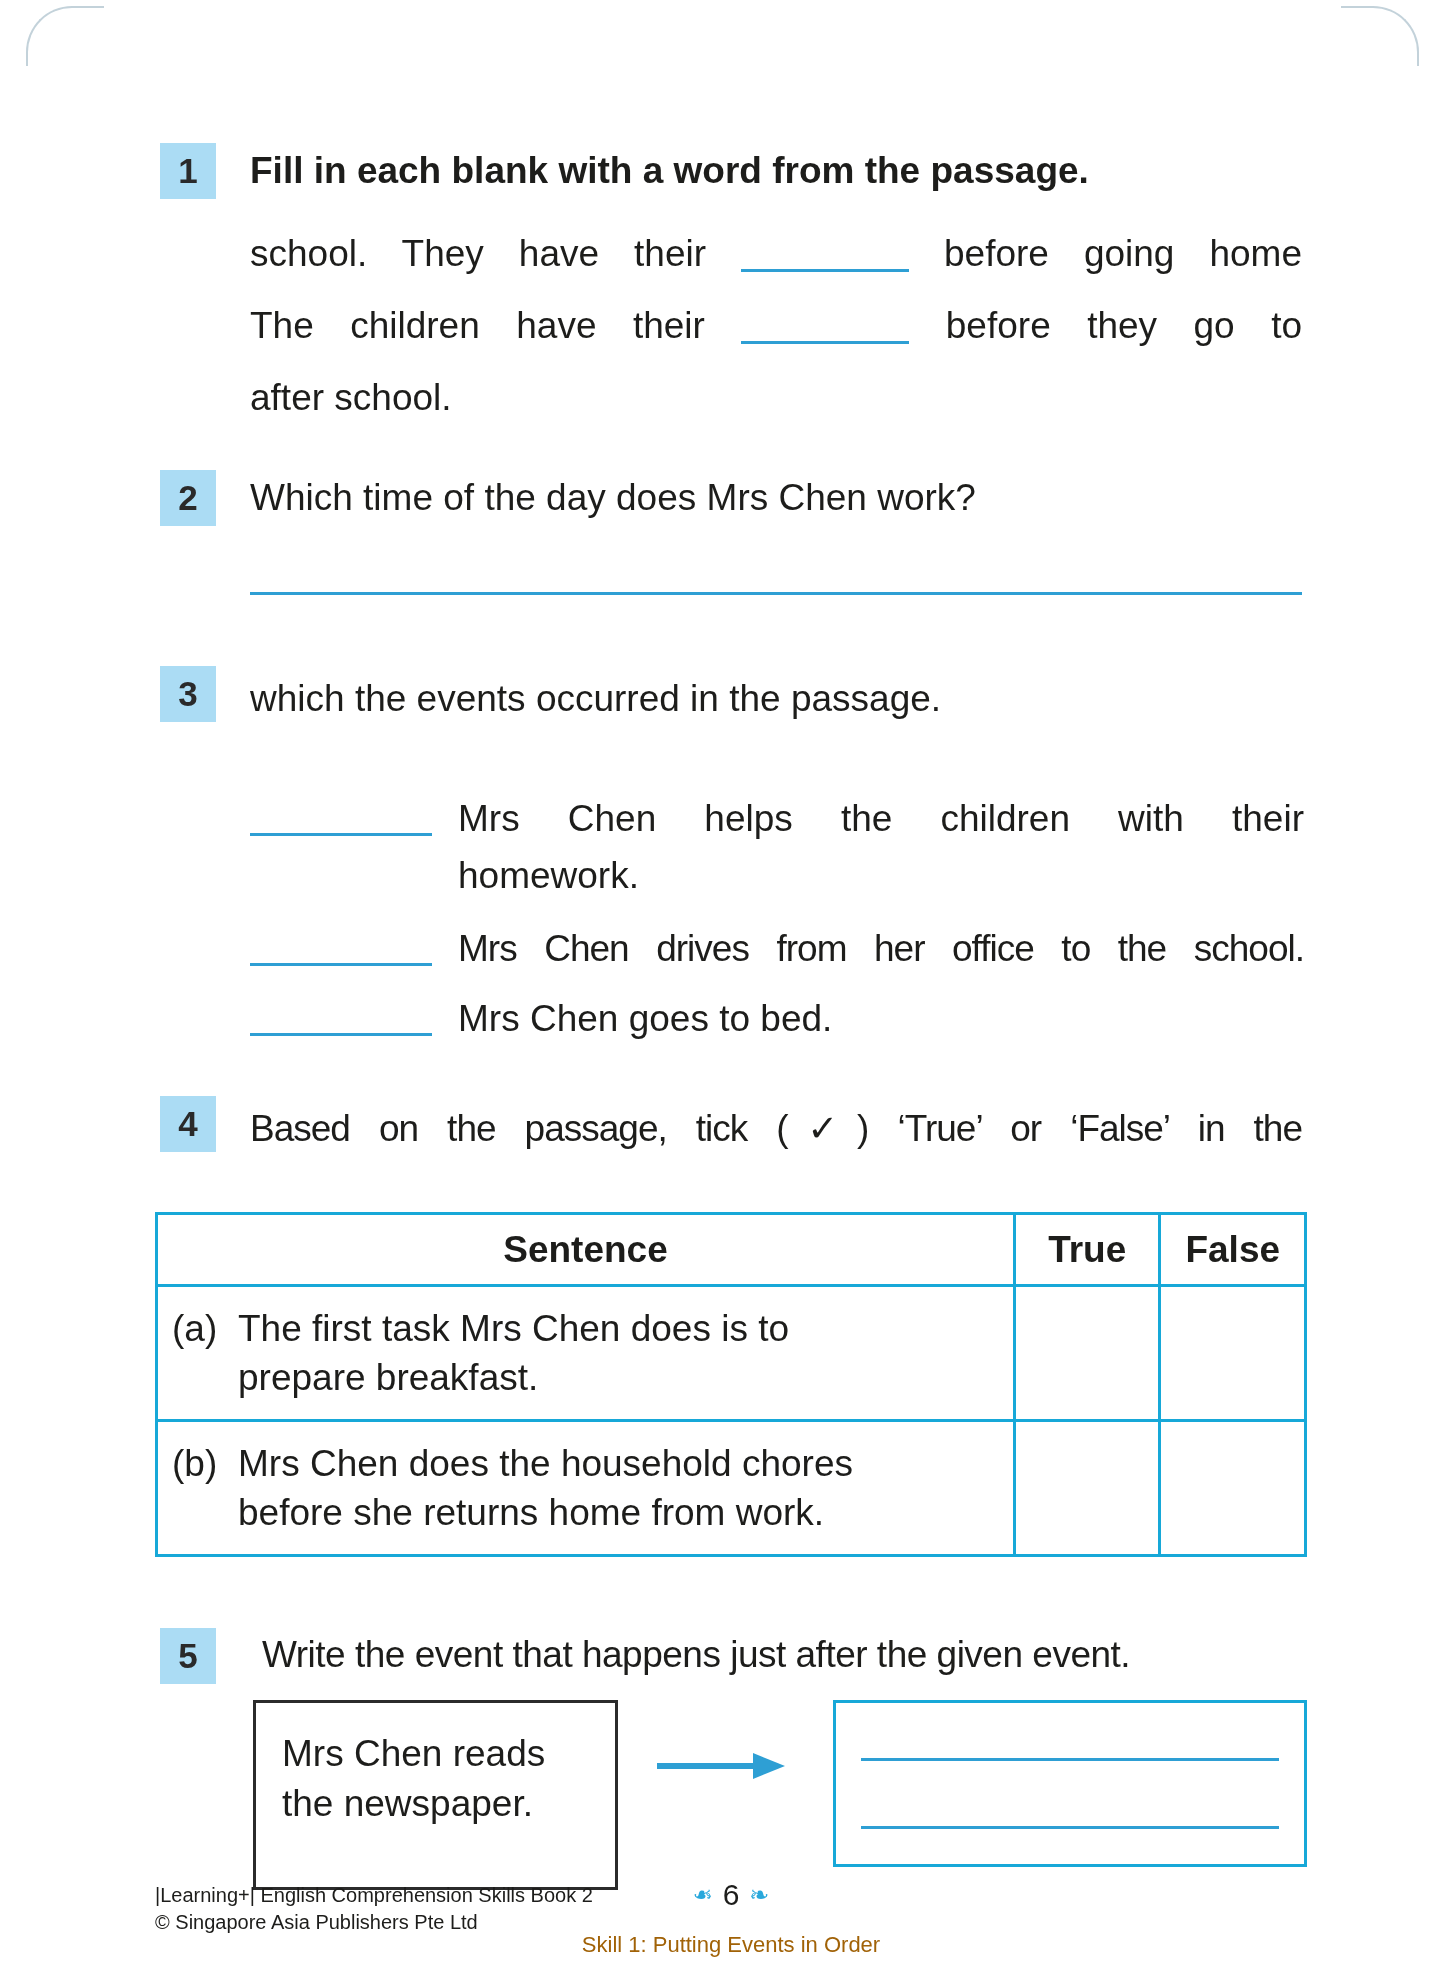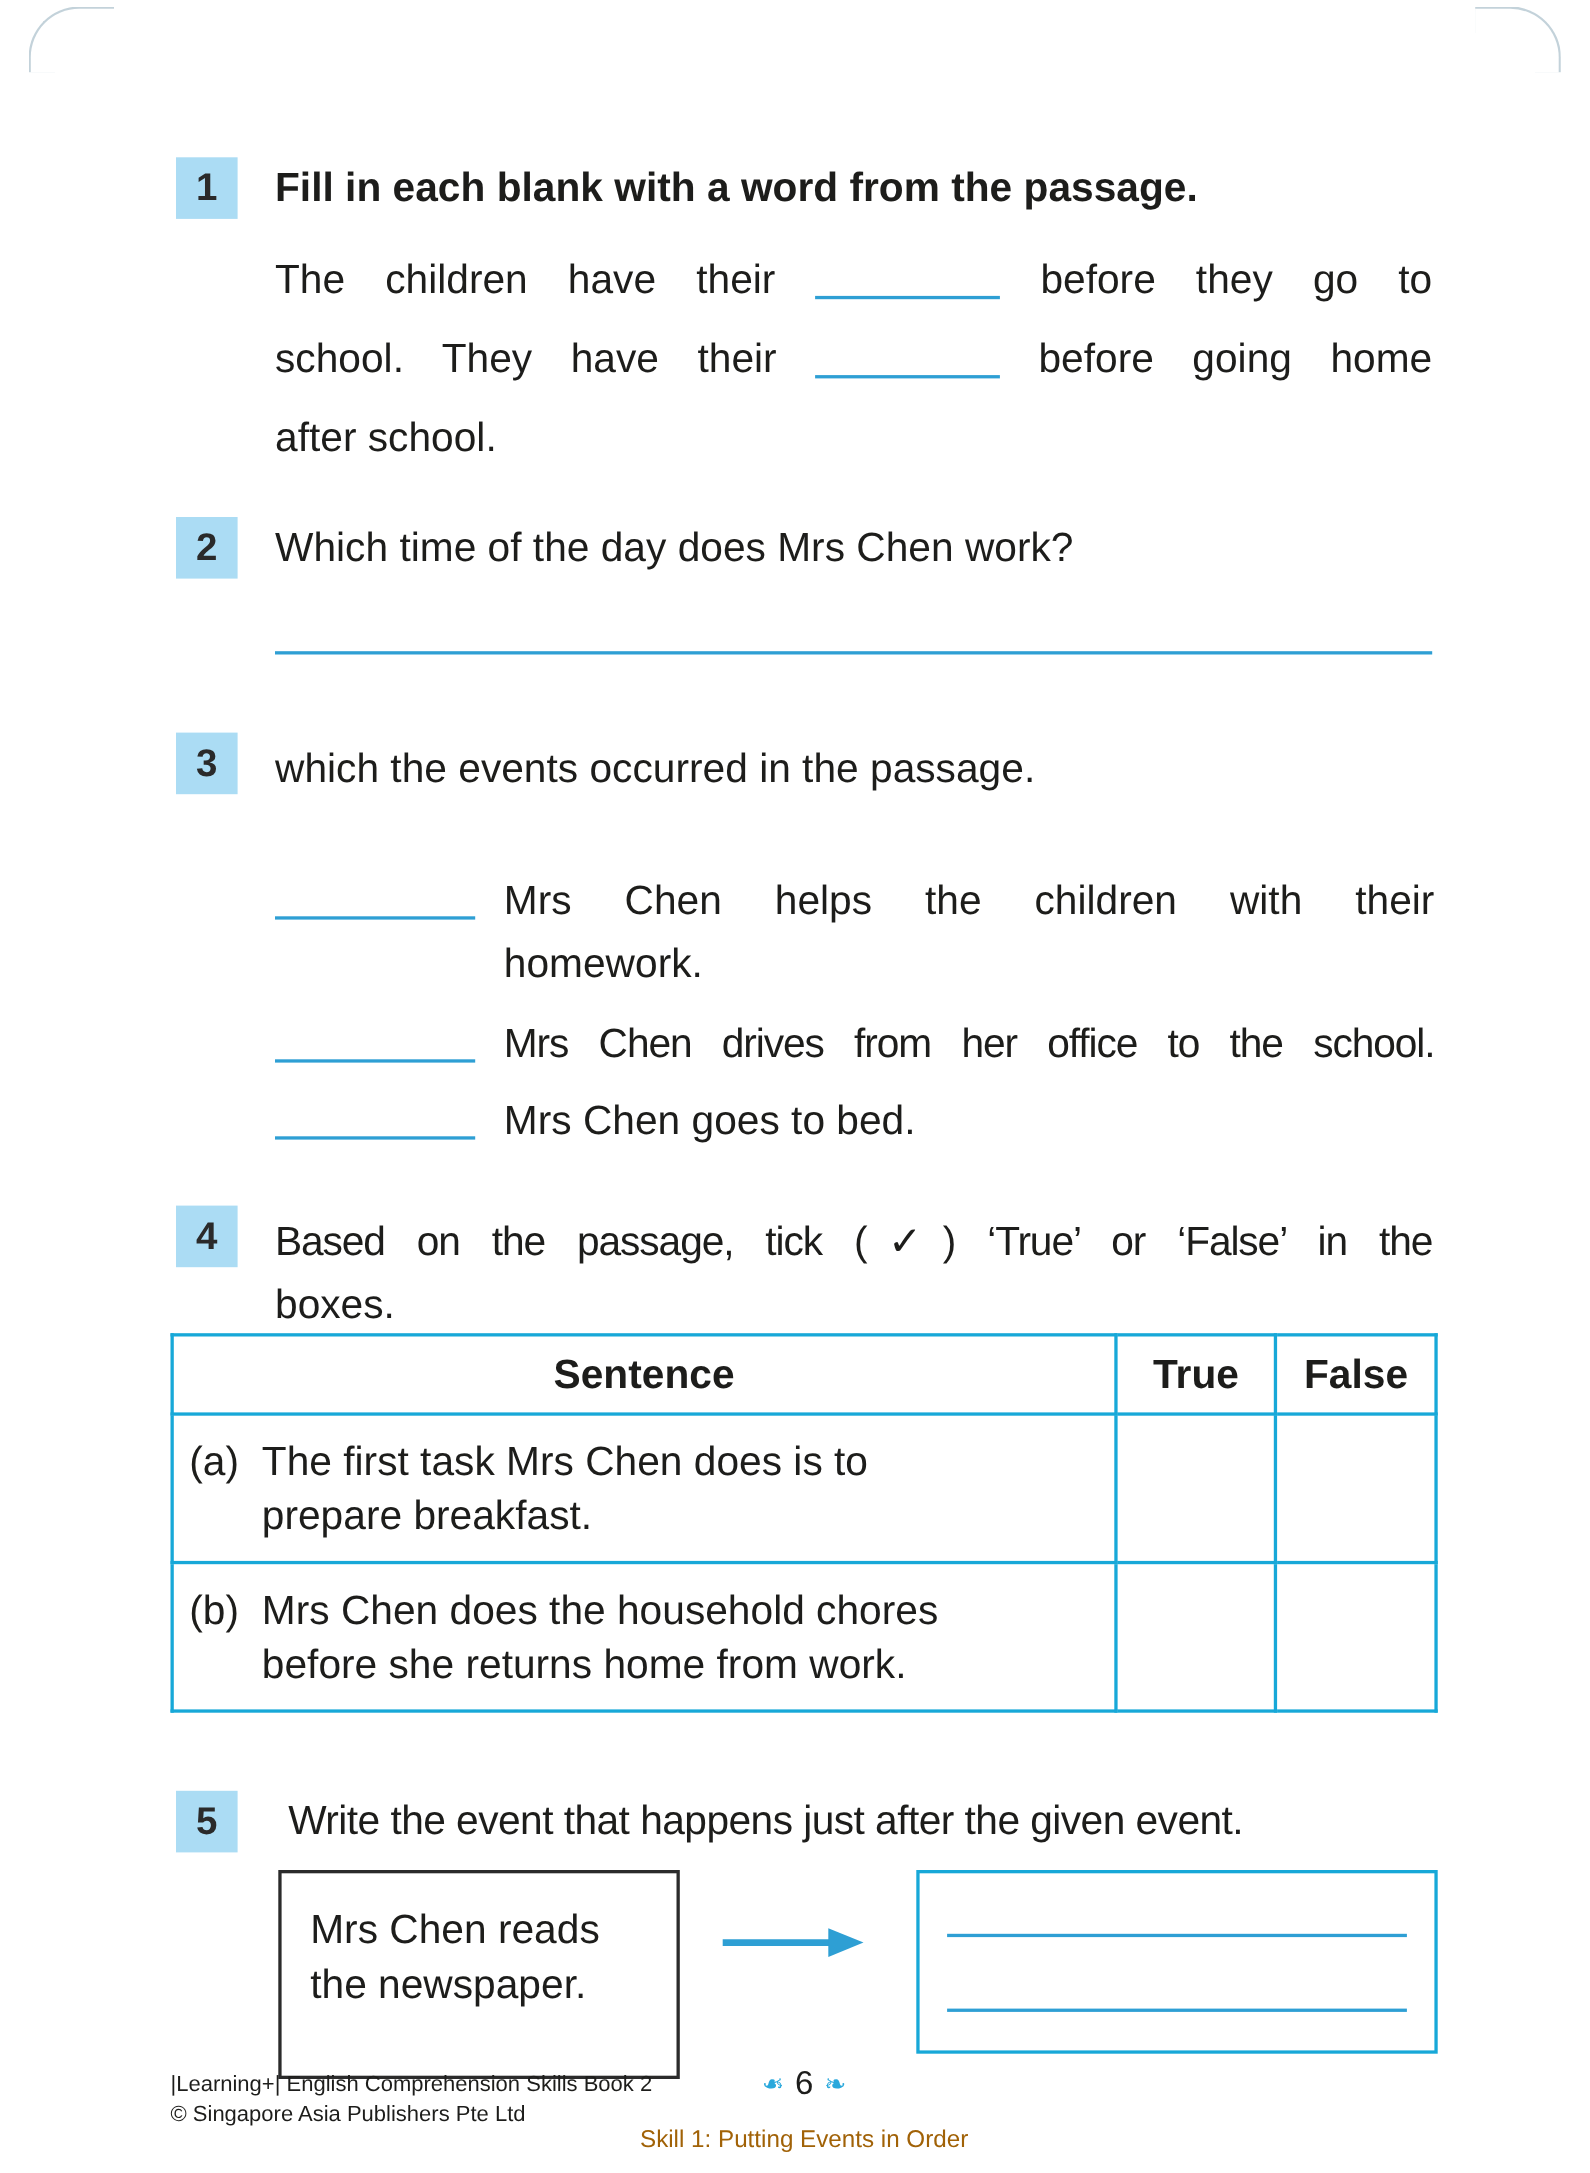--- a/index.html
+++ b/index.html
@@ -77,28 +77,28 @@
 
   <div class="corner left"></div>
   <div class="corner right"></div>
 
   <div class="numbox" style="left:160px; top:143px;">
     <span>1</span>
   </div>
   <div class="prompt" style="left:250px; top:150px;font-weight:bold;">Fill in each blank with a word from the passage.</div>
   <div class="block q1-body" style="left:250px; top:218px;">
     <div class="jline">
+      <span>school. They have their</span>
+      <span class="iblank"></span>
+      <span>before going home</span>
+    </div>
+    <div class="jline">
       <span>The children have their</span>
       <span class="iblank"></span>
       <span>before they go to</span>
-    </div>
-    <div class="jline">
-      <span>school. They have their</span>
-      <span class="iblank"></span>
-      <span>before going home</span>
     </div>
     <div>after school.</div>
   </div>
 
   <div class="numbox" style="left:160px; top:470px;">
     <span>2</span>
   </div>
   <div class="prompt" style="left:250px; top:477px;">Which time of the day does Mrs Chen work?</div>
   <div class="answer-line" style="top:592px;"></div>
 
@@ -129,21 +129,20 @@
     <div class="q3-text">
       <div>Mrs Chen goes to bed.</div>
     </div>
   </div>
 
   <div class="numbox" style="left:160px; top:1096px;">
     <span>4</span>
   </div>
   <div class="block q4-prompt" style="left:250px; top:1100px;">
     <div class="jline condensed">Based on the passage, tick (✓) ‘True’ or ‘False’ in the</div>
-    <div>boxes.</div>
   </div>
 
   <table class="tf">
     <tbody>
         <tr>
       <th class="sentence" style="height:72px;">Sentence</th>
       <th class="answer">True</th>
       <th class="answer">False</th>
     </tr>
     <tr>

